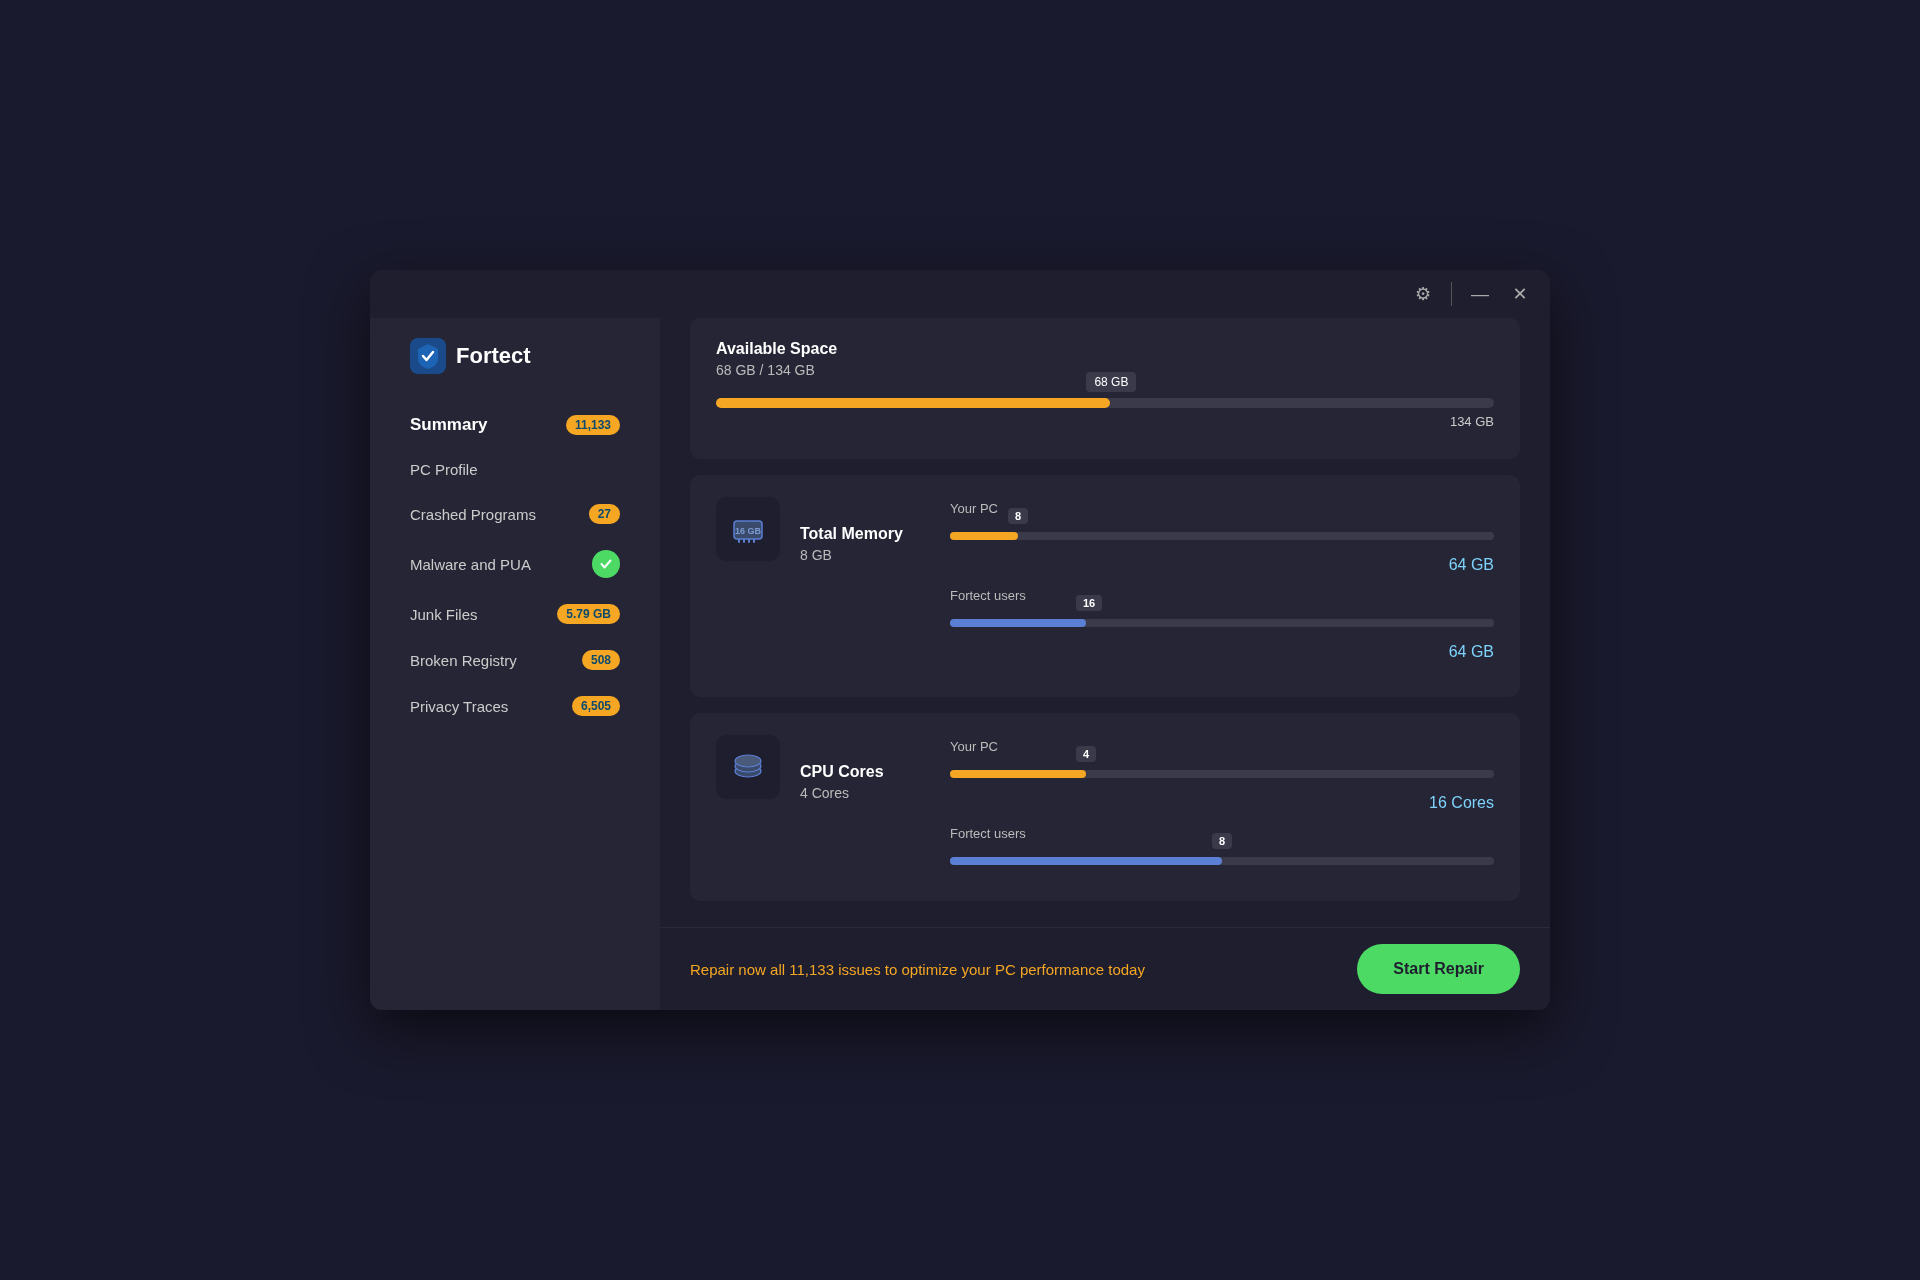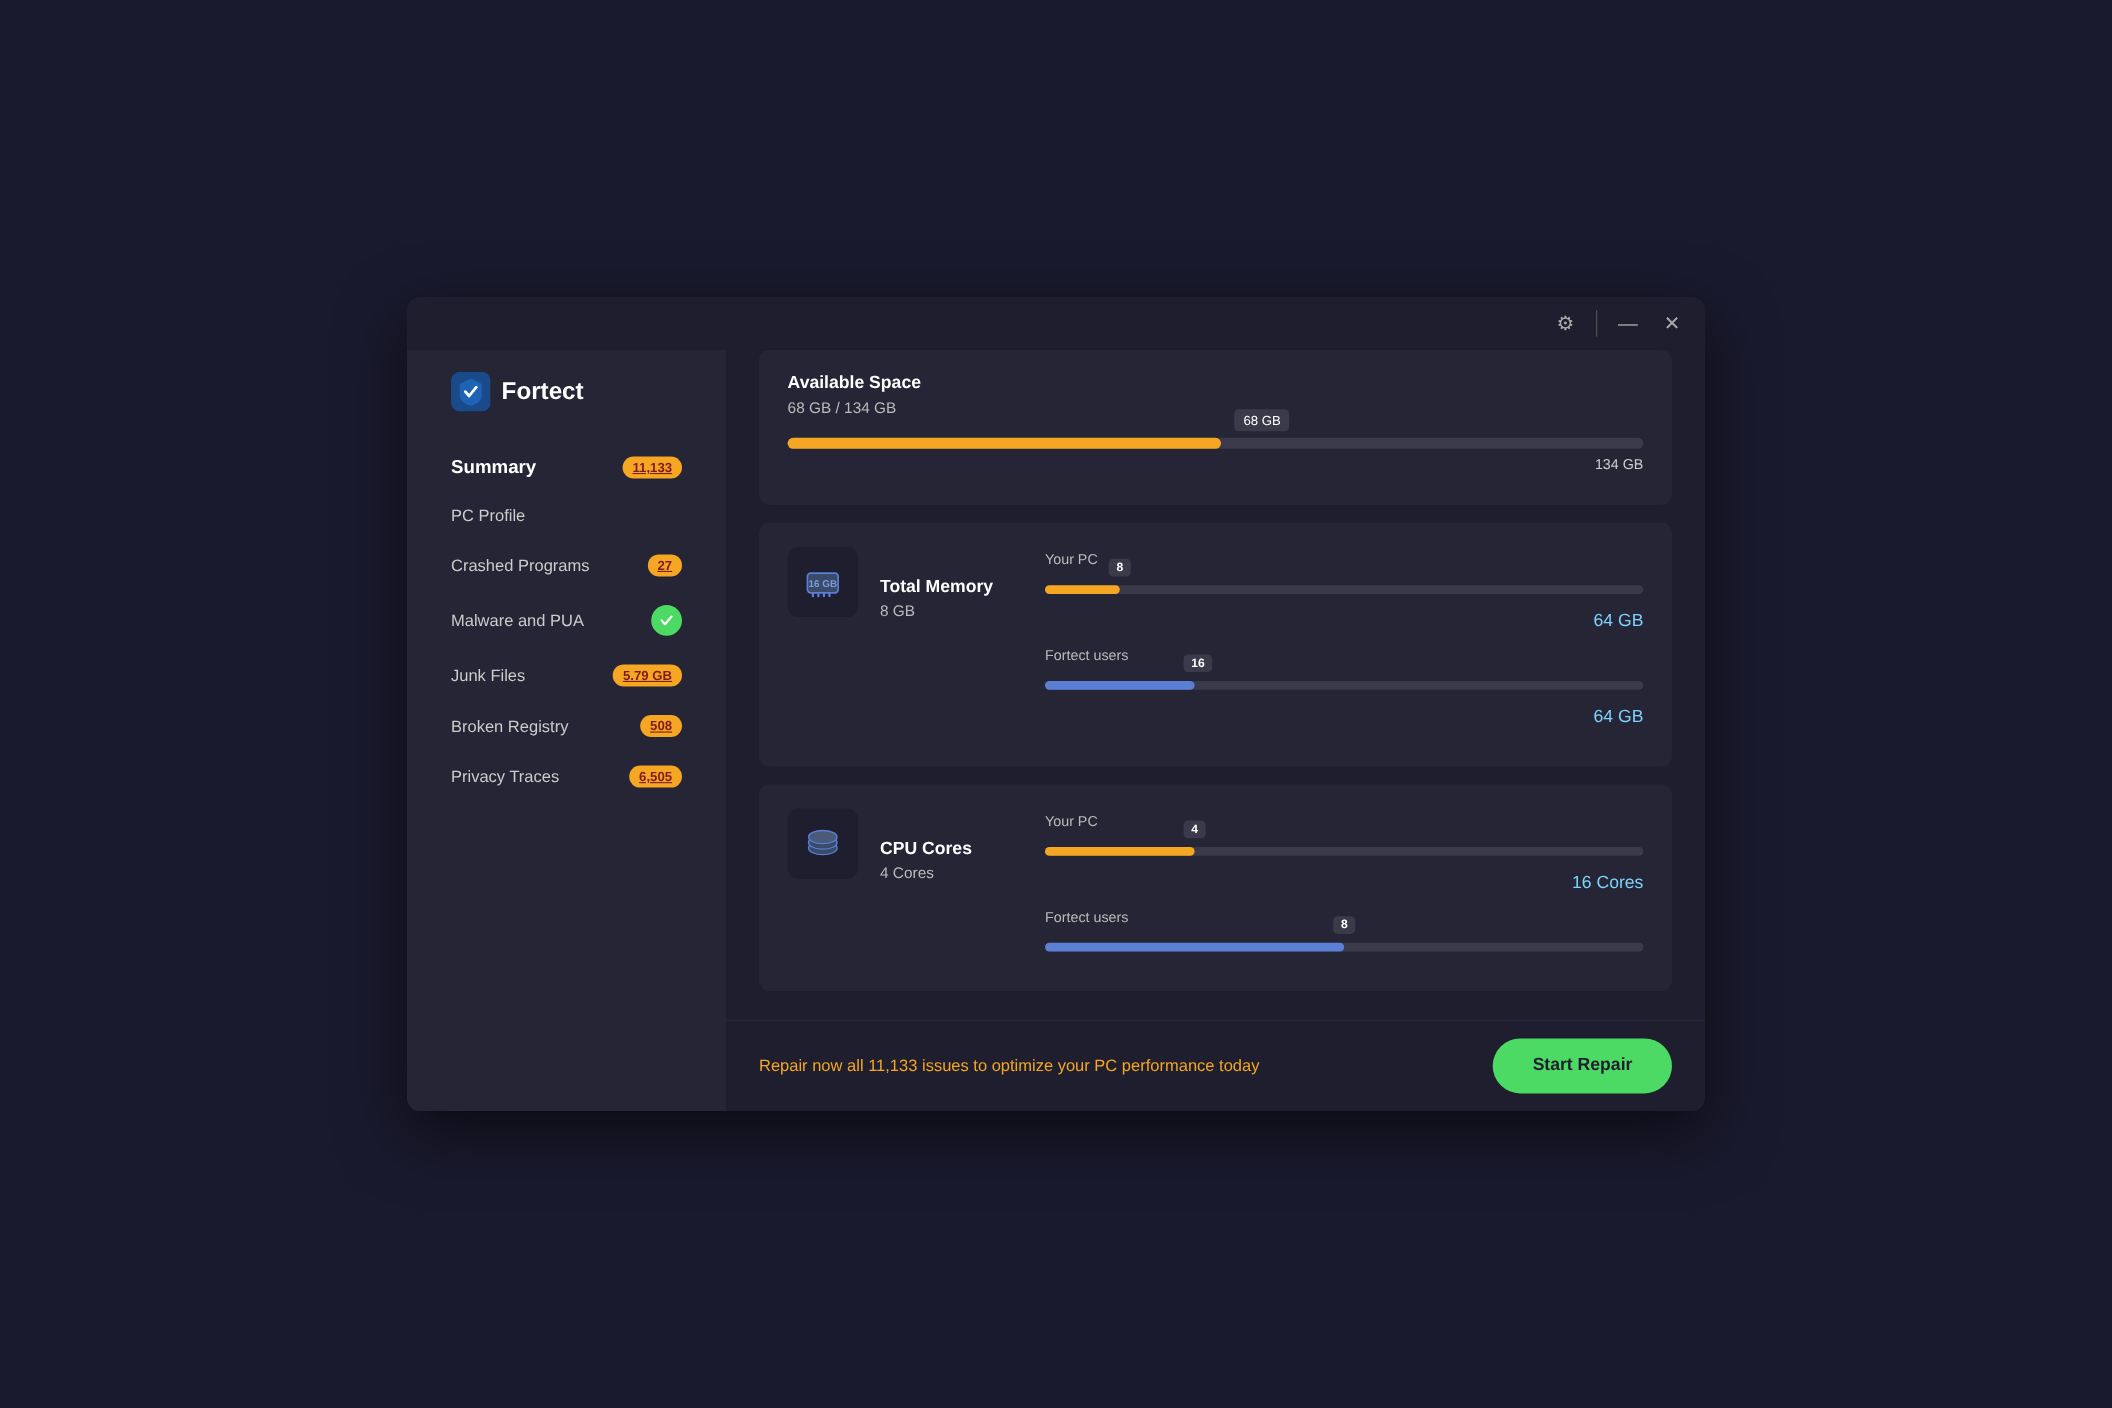--- a/index.html
+++ b/index.html
@@ -96,22 +96,21 @@
       color: #ffffff;
       font-weight: 700;
       font-size: 17px;
     }
 
     .nav-badge {
       padding: 3px 9px;
       border-radius: 12px;
       font-size: 12px;
       font-weight: 600;
-      color: #7f1d1d;
-      text-decoration: underline;
+      color: #0c4a6e;
     }
     .badge-orange { background: #f5a623; }
 
     .badge-check {
       width: 28px;
       height: 28px;
       border-radius: 50%;
       background: #4cd964;
       display: flex;
       align-items: center;
@@ -416,21 +415,21 @@
 
 
       <div class="scrollable-content">
 
         <div class="card">
           <div class="available-space-title">Available Space</div>
           <div class="available-space-sub">68 GB / 134 GB</div>
           <div class="space-bar-container">
             <div class="space-bar-track">
               <div class="space-bar-fill" style="width: 50.7%"></div>
-              <span class="space-bar-label" style="left: calc(50.7% - 24px); margin-left: 36px;">68 GB</span>
+              <span class="space-bar-label" style="left: calc(50.7% - 24px);">68 GB</span>
             </div>
             <div class="space-bar-max">134 GB</div>
           </div>
         </div>
 
         <div class="card">
           <div class="hardware-card">
             <div class="hw-icon-box">
               <svg width="36" height="36" viewBox="0 0 36 36" fill="none">
                 <rect x="4" y="10" width="28" height="18" rx="3" fill="#3a4a6a" stroke="#5b7fd4" stroke-width="1.5"></rect>

